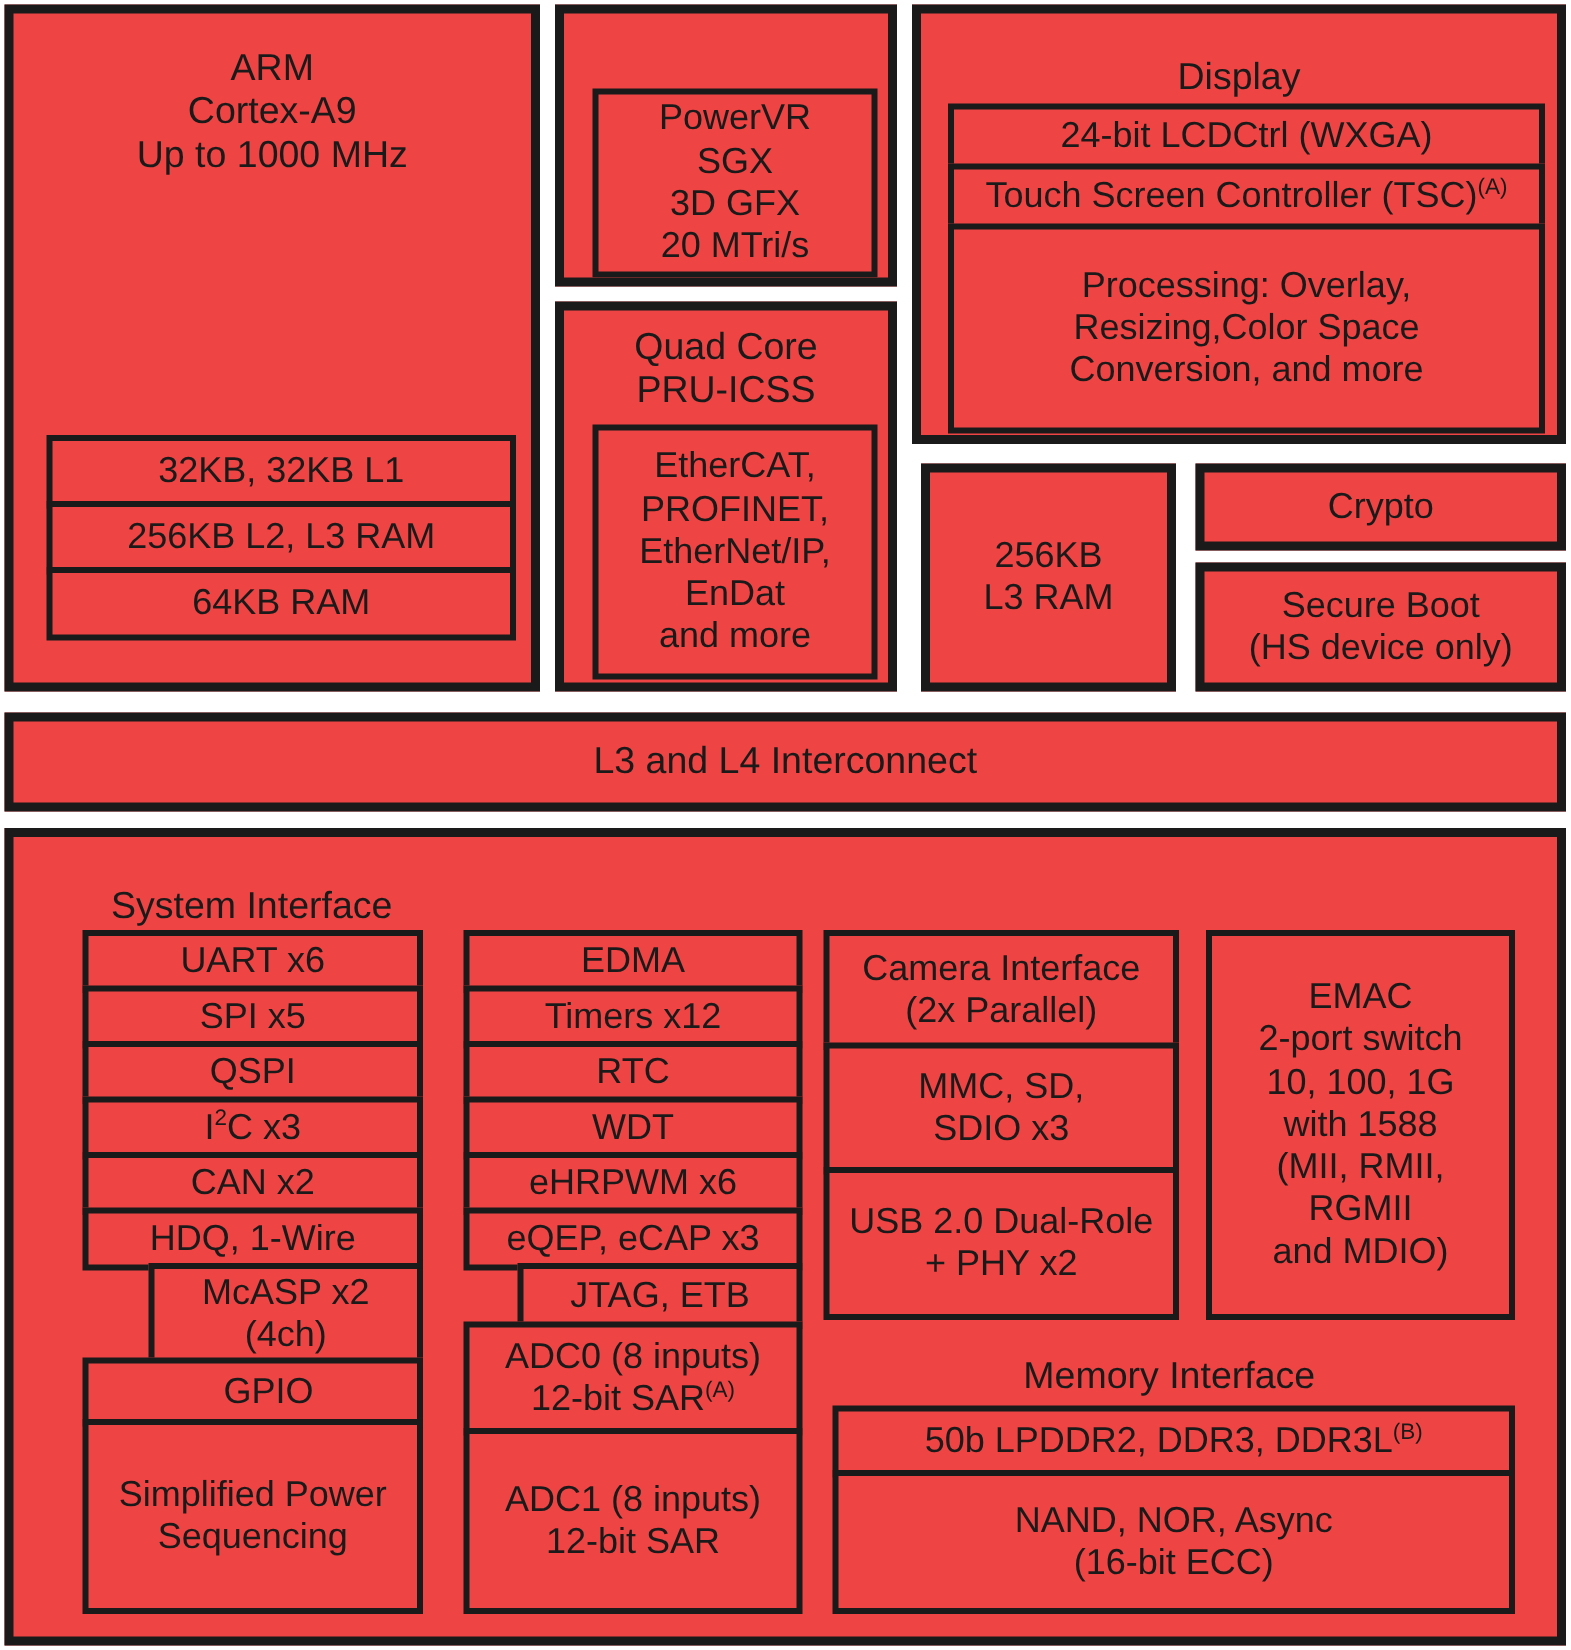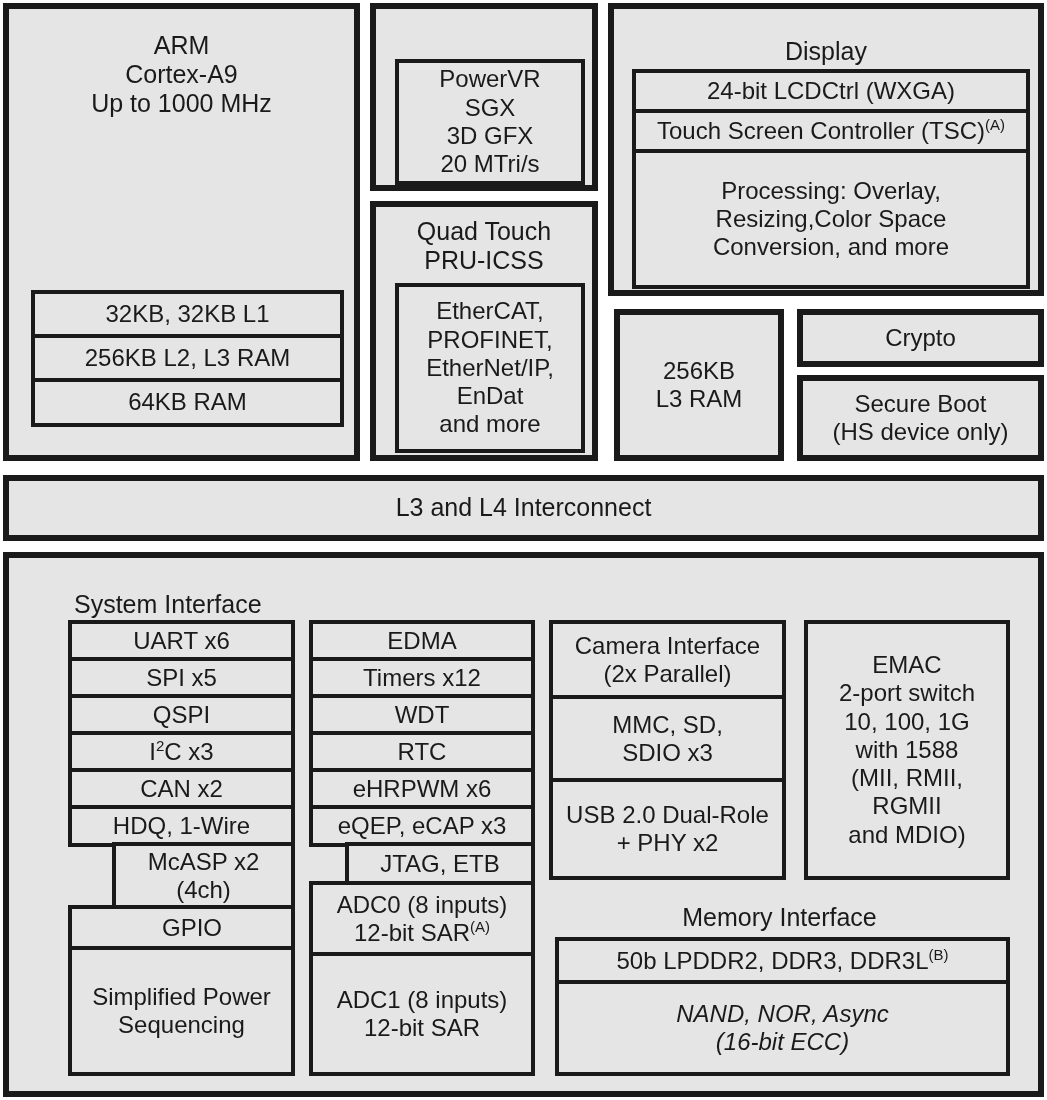--- a/index.html
+++ b/index.html
@@ -14,21 +14,21 @@
   #diagram {
     position: relative;
     width: 1047px;
     height: 1100px;
     background: #ffffff;
     overflow: hidden;
   }
   .box {
     position: absolute;
     box-sizing: border-box;
-    background: #e5e5e5;
+    background: #ef4444;
     border: 5px solid #1a1a1a;
     display: flex;
     flex-direction: column;
     align-items: center;
     justify-content: center;
     text-align: center;
     line-height: 1.18;
   }
   .box.thin { border-width: 4px; }
   .box.thick { border-width: 6px; }
@@ -89,21 +89,21 @@
   <div class="box thick" style="left:370px; top:3px; width:228px; height:188px; justify-content:flex-start;">
     <div class="box thin" style="left:19px; top:50px; width:190px; height:126px;">
       <span class="cell" style="white-space:pre-line;">PowerVR
 SGX
 3D GFX
 20 MTri/s</span>
     </div>
   </div>
 
   <div class="box thick" style="left:370px; top:201px; width:228px; height:260px; justify-content:flex-start;">
-    <div class="label ttl" style="left:0; right:0; top:10px; white-space:pre-line;">Quad Touch
+    <div class="label ttl" style="left:0; right:0; top:10px; white-space:pre-line;">Quad Core
 PRU-ICSS</div>
     <div class="box thin" style="left:19px; top:76px; width:190px; height:170px;">
       <span class="cell" style="white-space:pre-line;">EtherCAT,
 PROFINET,
 EtherNet/IP,
 EnDat
 and more</span>
     </div>
   </div>
 
@@ -140,21 +140,21 @@
   </div>
 
   <div class="box thick" style="left:3px; top:475px; width:1041px; height:66px;">
     <span class="cell" style="font-size:25px;">L3 and L4 Interconnect</span>
   </div>
 
   <div class="box thick" style="left:3px; top:552px; width:1041px; height:545px; justify-content:flex-start; align-items:flex-start;">
     <div class="label ttl lefttext" style="left:65px; top:32px; text-align:left;">System Interface</div>
   </div>
 
-  <div class="stack" style="left:68px; top:620px; width:227px; height:456px;">
+  <div class="stack" style="left:55px; top:620px; width:227px; height:456px;">
     <div class="box thin" style="flex:0 0 42px;">
       <span class="cell">UART x6</span>
     </div>
     <div class="box thin" style="flex:0 0 42px;">
       <span class="cell">SPI x5</span>
     </div>
     <div class="box thin" style="flex:0 0 42px;">
       <span class="cell">QSPI</span>
     </div>
     <div class="box thin" style="flex:0 0 42px;">
@@ -180,24 +180,24 @@
   </div>
 
   <div class="stack" style="left:309px; top:620px; width:226px; height:456px;">
     <div class="box thin" style="flex:0 0 42px;">
       <span class="cell">EDMA</span>
     </div>
     <div class="box thin" style="flex:0 0 42px;">
       <span class="cell">Timers x12</span>
     </div>
     <div class="box thin" style="flex:0 0 42px;">
+      <span class="cell">RTC</span>
+    </div>
+    <div class="box thin" style="flex:0 0 42px;">
       <span class="cell">WDT</span>
-    </div>
-    <div class="box thin" style="flex:0 0 42px;">
-      <span class="cell">RTC</span>
     </div>
     <div class="box thin" style="flex:0 0 42px;">
       <span class="cell">eHRPWM x6</span>
     </div>
     <div class="box thin" style="flex:0 0 42px;">
       <span class="cell">eQEP, eCAP x3</span>
     </div>
     <div class="box thin" style="flex:0 0 44px;margin-left:36px;">
       <span class="cell">JTAG, ETB</span>
     </div>
@@ -236,18 +236,18 @@
 and MDIO)</span>
   </div>
 
   <div class="label ttl" style="left:549px; top:903px; width:461px;">Memory Interface</div>
 
   <div class="stack" style="left:555px; top:937px; width:455px; height:139px;">
     <div class="box thin" style="flex:0 0 48px;">
       <span class="cell"><span>50b LPDDR2, DDR3, DDR3L</span><span class="sup">(B)</span></span>
     </div>
     <div class="box thin" style="flex:1 1 auto;">
-      <span class="cell" style="white-space:pre-line;font-style:italic;">NAND, NOR, Async
+      <span class="cell" style="white-space:pre-line;">NAND, NOR, Async
 (16-bit ECC)</span>
     </div>
   </div>
 
 </div>
 
 </body></html>

